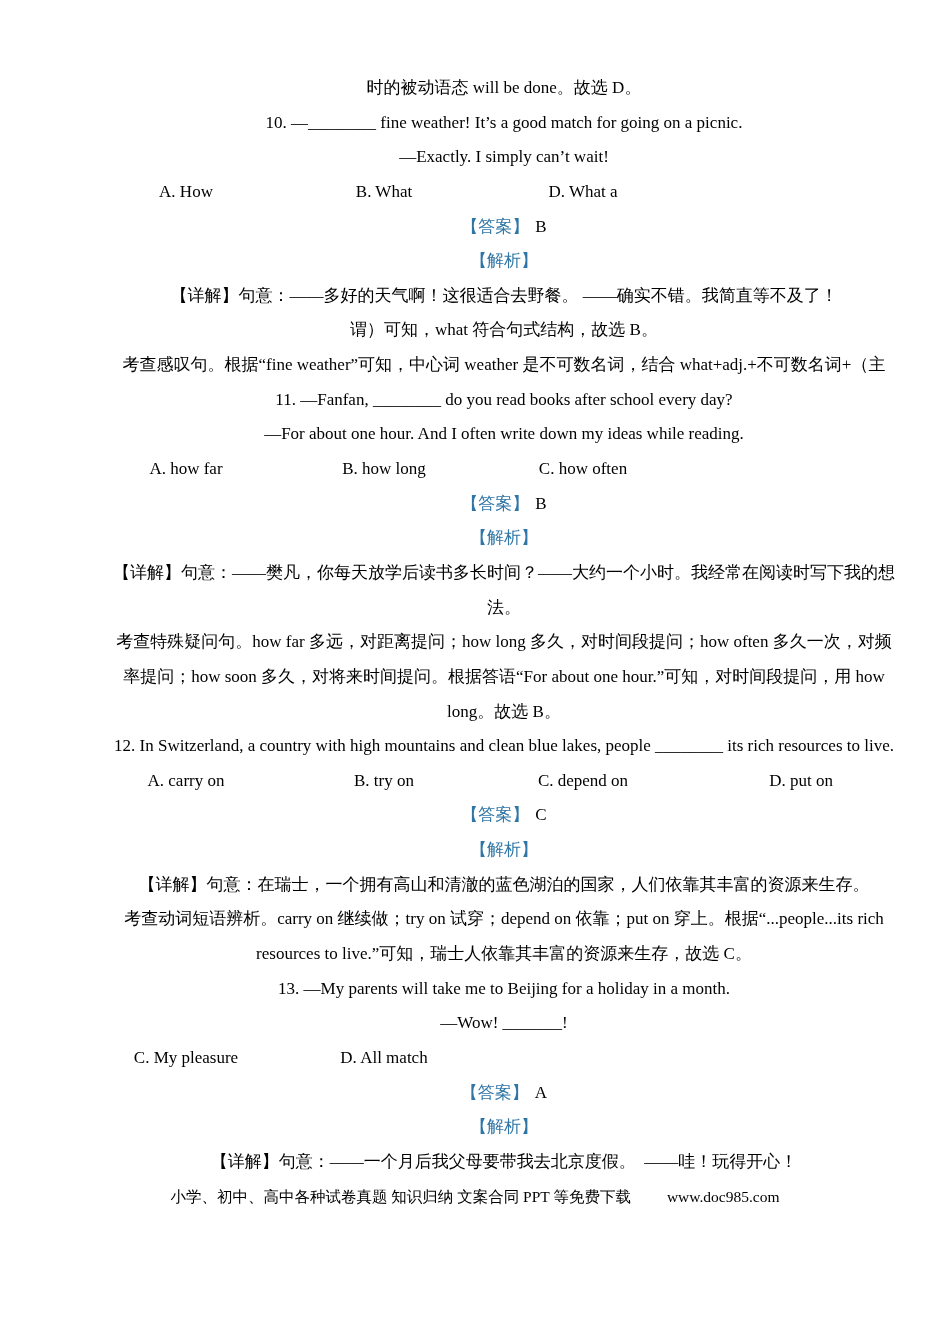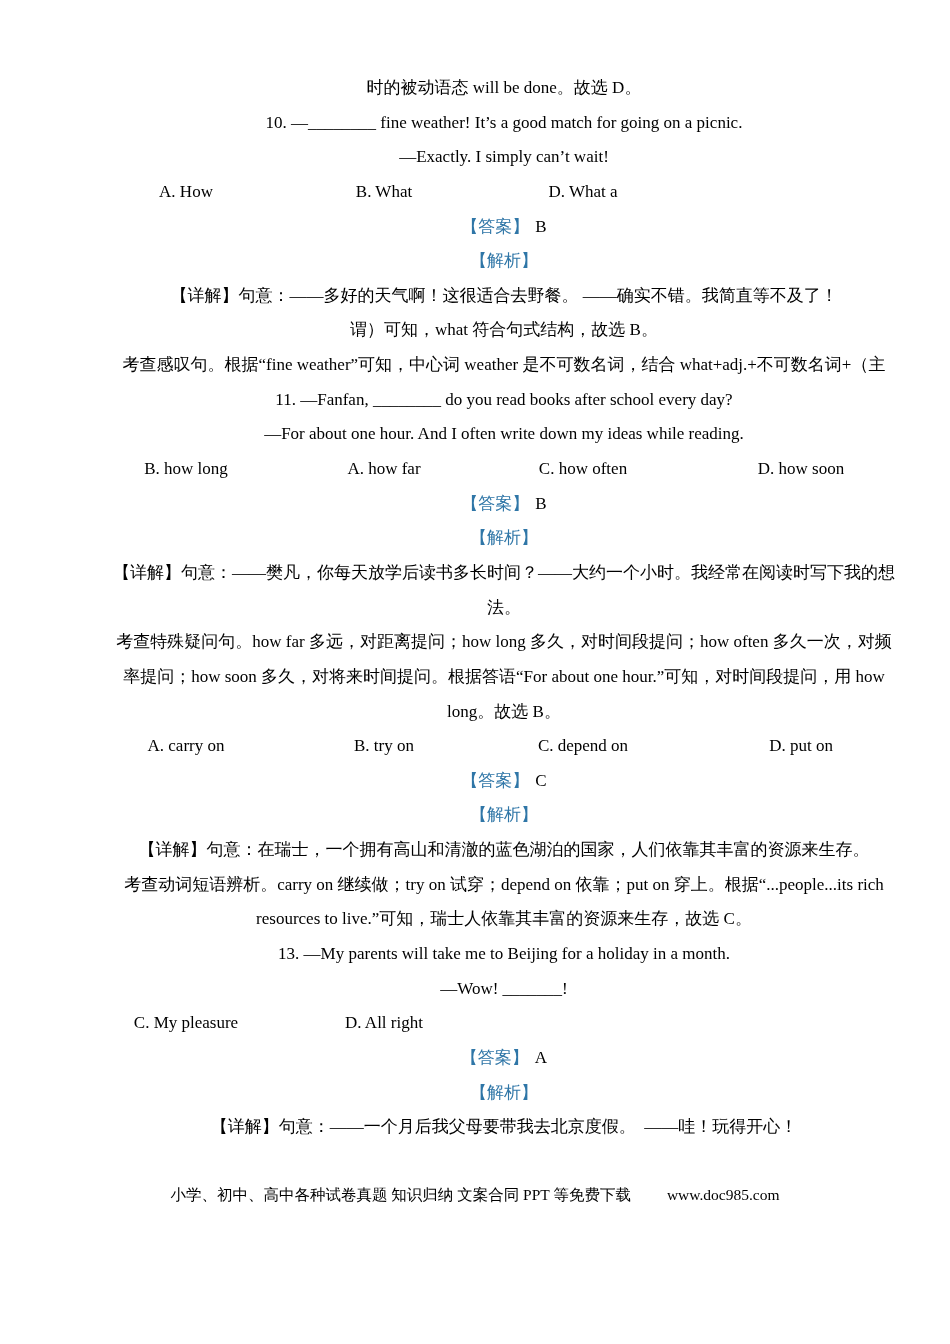--- a/index.html
+++ b/index.html
@@ -28,57 +28,57 @@
   .answer-value { margin-left:6px; }
   .footer-line {
     height:34.65px;
     line-height:34.65px;
     font-size:15.5px;
     display:flex;
     justify-content:center;
     gap:36px;
     white-space:pre;
     margin-right:58px;
-    margin-top:33px;
   }
 </style>
 </head>
 <body>
 
 <div class="page">
   <div class="content">
     <div id="doc-lines">
         <div class="line">时的被动语态 will be done。故选 D。</div>
         <div class="line">10. —________ fine weather! It’s a good match for going on a picnic.</div>
         <div class="line">—Exactly. I simply can’t wait!</div>
         <div class="line options"><span class="opt">A. How</span><span class="opt">B. What</span><span class="opt">D. What a</span></div>
         <div class="line"><span class="blue">【答案】</span><span class="answer-value">B</span></div>
         <div class="line"><span class="blue">【解析】</span></div>
         <div class="line">【详解】句意：——多好的天气啊！这很适合去野餐。 ——确实不错。我简直等不及了！</div>
         <div class="line">谓）可知，what 符合句式结构，故选 B。</div>
         <div class="line">考查感叹句。根据“fine weather”可知，中心词 weather 是不可数名词，结合 what+adj.+不可数名词+（主</div>
         <div class="line">11. —Fanfan, ________ do you read books after school every day?</div>
         <div class="line">—For about one hour. And I often write down my ideas while reading.</div>
-        <div class="line options"><span class="opt">B. how long</span><span class="opt">A. how far</span><span class="opt">C. how often</span><span class="opt">D. how soon</span></div>
+        <div class="line options"><span class="opt">A. how far</span><span class="opt">B. how long</span><span class="opt">C. how often</span></div>
         <div class="line"><span class="blue">【答案】</span><span class="answer-value">B</span></div>
         <div class="line"><span class="blue">【解析】</span></div>
         <div class="line">【详解】句意：——樊凡，你每天放学后读书多长时间？——大约一个小时。我经常在阅读时写下我的想</div>
         <div class="line">法。</div>
         <div class="line">考查特殊疑问句。how far 多远，对距离提问；how long 多久，对时间段提问；how often 多久一次，对频</div>
         <div class="line">率提问；how soon 多久，对将来时间提问。根据答语“For about one hour.”可知，对时间段提问，用 how</div>
         <div class="line">long。故选 B。</div>
+        <div class="line">12. In Switzerland, a country with high mountains and clean blue lakes, people ________ its rich resources to live.</div>
         <div class="line options"><span class="opt">A. carry on</span><span class="opt">B. try on</span><span class="opt">C. depend on</span><span class="opt">D. put on</span></div>
         <div class="line"><span class="blue">【答案】</span><span class="answer-value">C</span></div>
         <div class="line"><span class="blue">【解析】</span></div>
         <div class="line">【详解】句意：在瑞士，一个拥有高山和清澈的蓝色湖泊的国家，人们依靠其丰富的资源来生存。</div>
         <div class="line">考查动词短语辨析。carry on 继续做；try on 试穿；depend on 依靠；put on 穿上。根据“...people...its rich</div>
         <div class="line">resources to live.”可知，瑞士人依靠其丰富的资源来生存，故选 C。</div>
         <div class="line">13. —My parents will take me to Beijing for a holiday in a month.</div>
         <div class="line">—Wow! _______!</div>
-        <div class="line options"><span class="opt">C. My pleasure</span><span class="opt">D. All right</span></div>
+        <div class="line options"><span class="opt">C. My pleasure</span><span class="opt">D. All match</span></div>
         <div class="line"><span class="blue">【答案】</span><span class="answer-value">A</span></div>
         <div class="line"><span class="blue">【解析】</span></div>
         <div class="line">【详解】句意：——一个月后我父母要带我去北京度假。  ——哇！玩得开心！</div>
       </div>
     <div class="footer-line">
       <span>小学、初中、高中各种试卷真题 知识归纳 文案合同 PPT 等免费下载</span>
       <span>www.doc985.com</span>
     </div>
   </div>
 </div>

